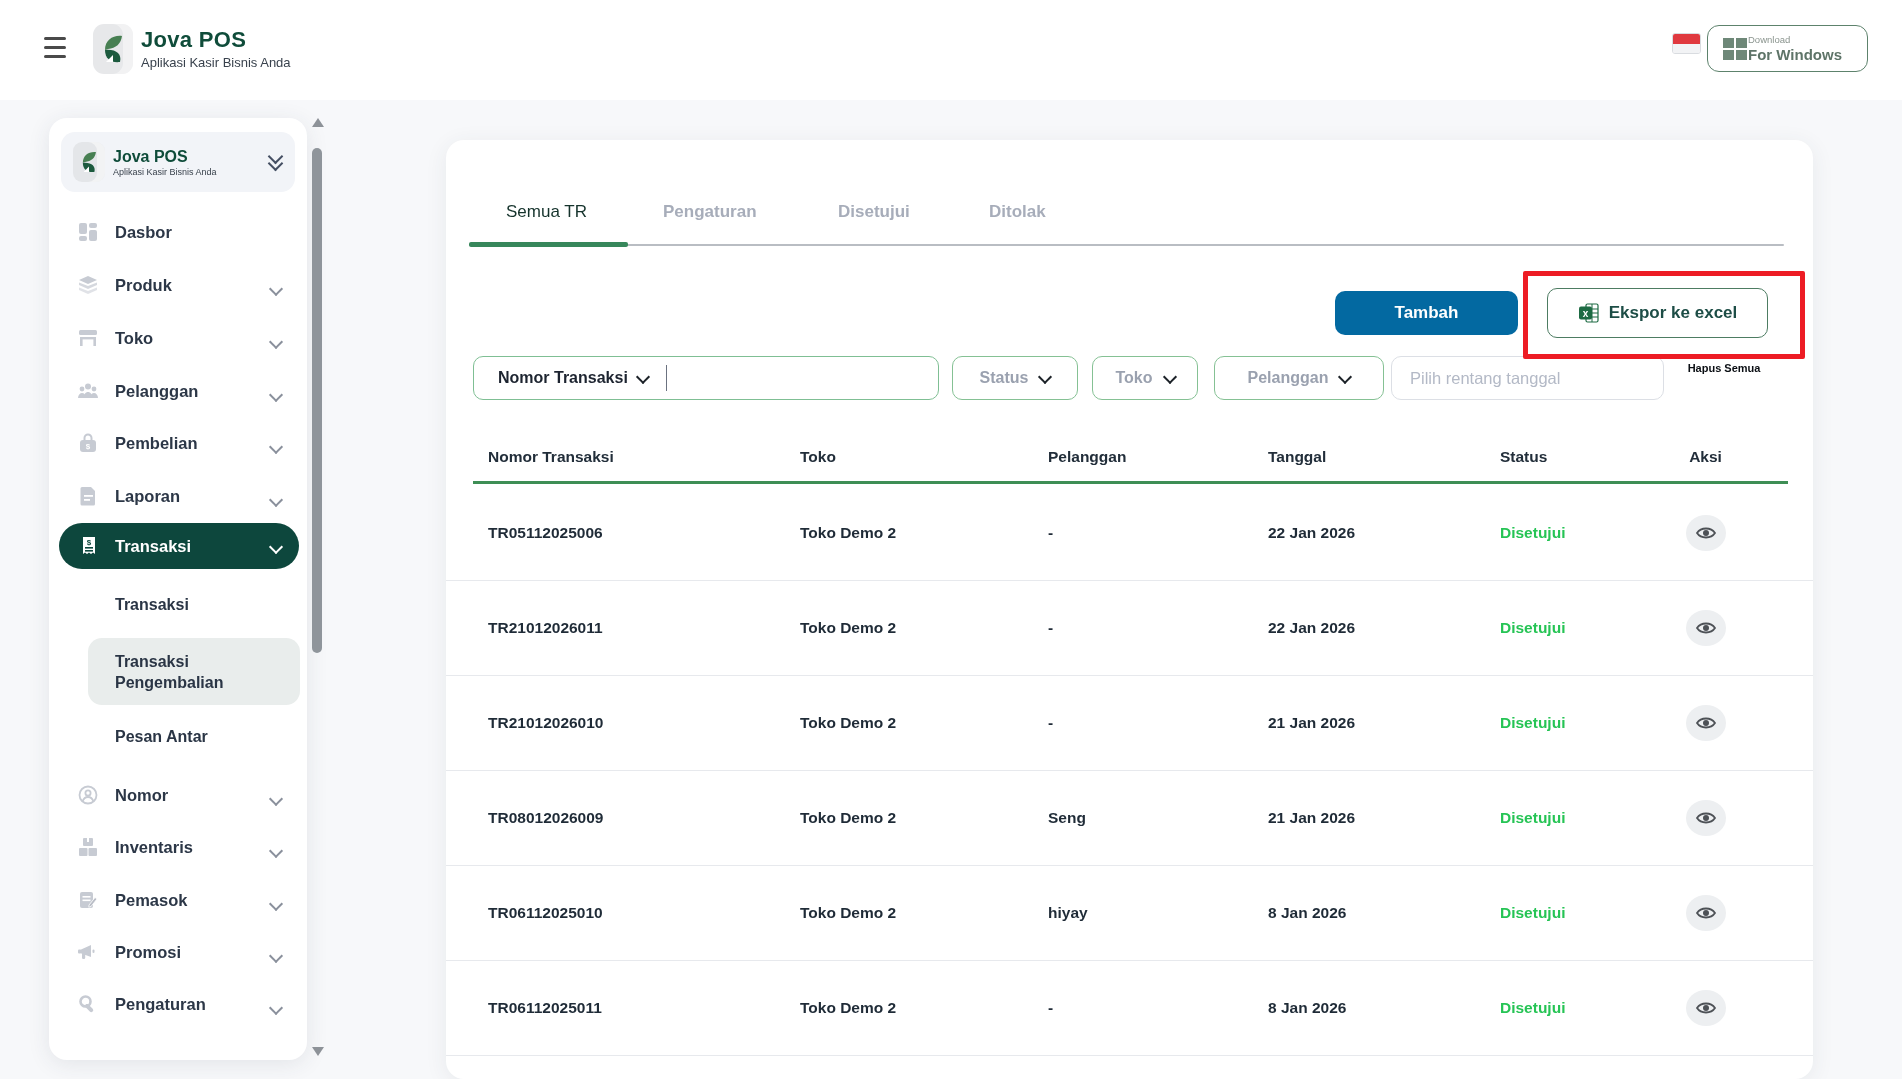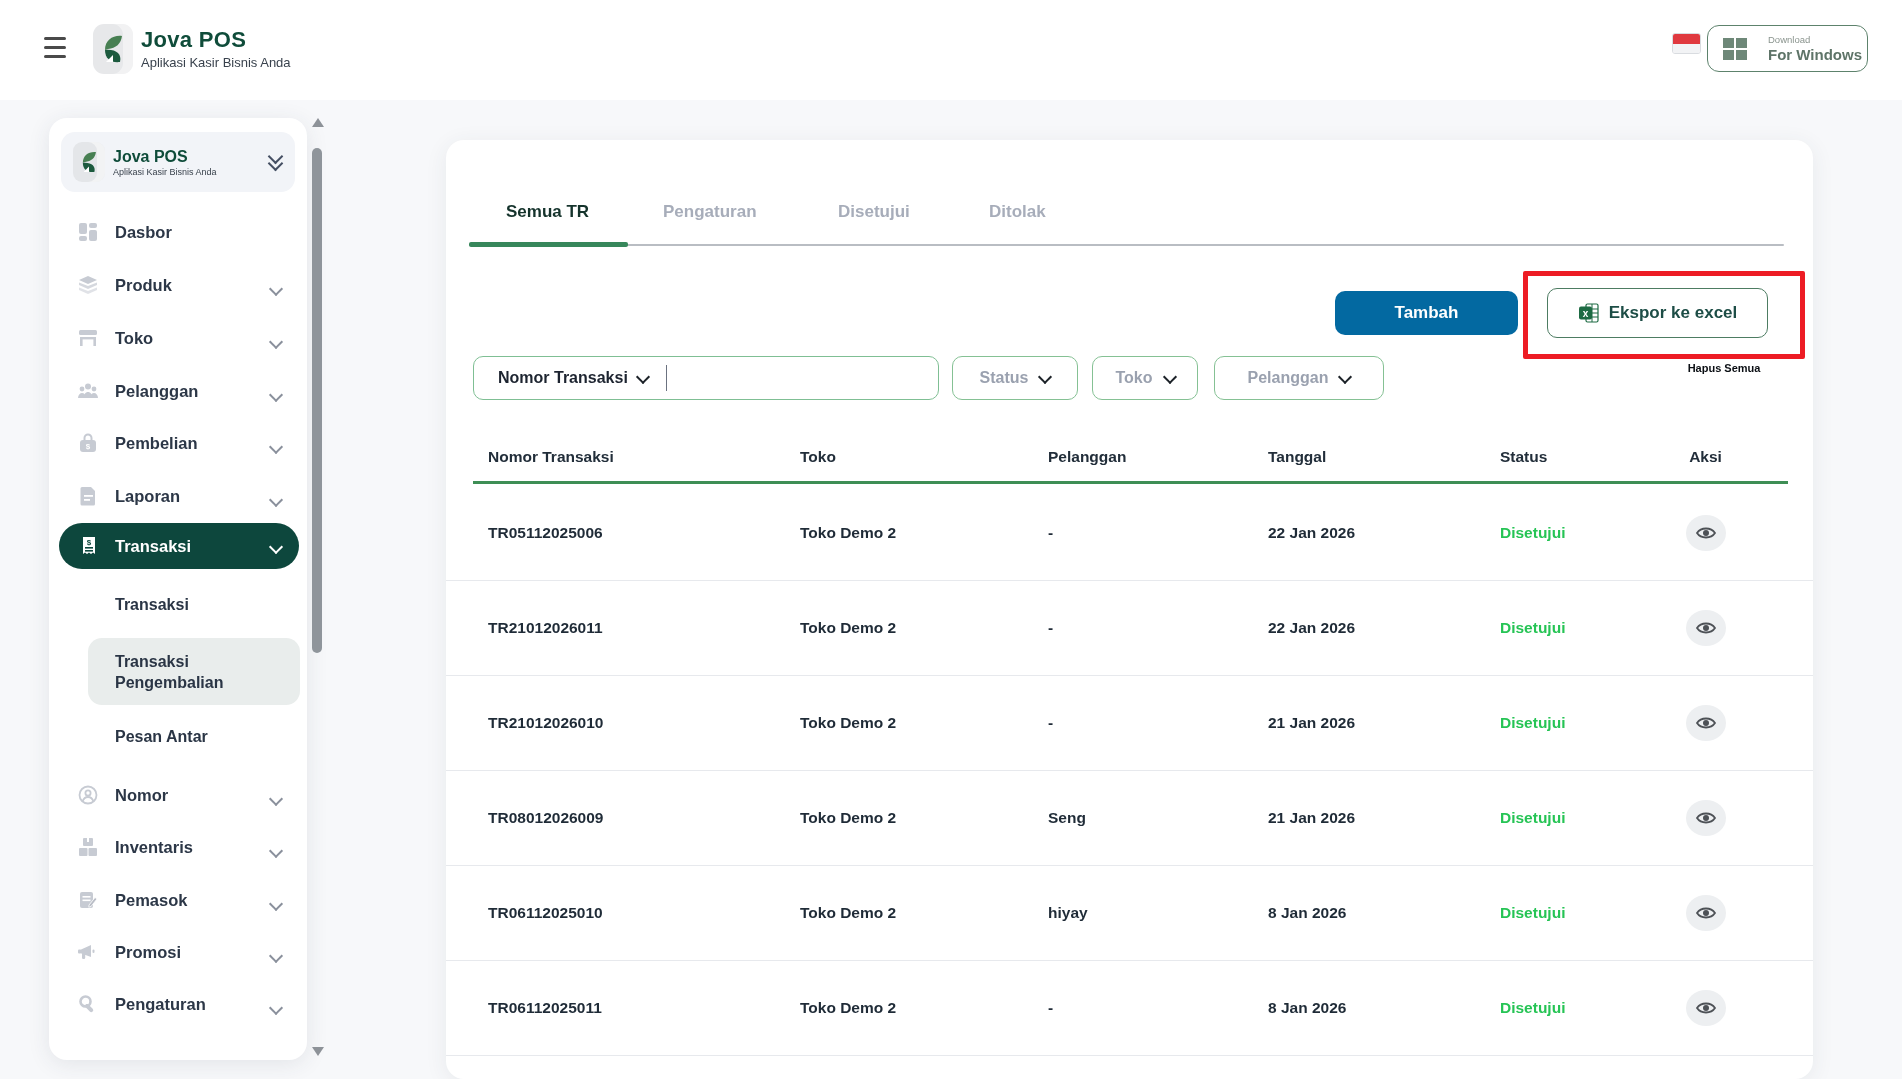--- a/index.html
+++ b/index.html
@@ -20,21 +20,21 @@
   .brand-sub{font-size:13px;color:#39424d;margin-top:3px;}
   .lang{position:absolute;left:1672px;top:33px;display:flex;align-items:flex-end;cursor:pointer;}
   .flag{width:27px;height:19px;border-radius:3px;overflow:hidden;border:1px solid #d9dce0;}
   .flag .t{height:50%;background:#e0393f;}
   .flag .b{height:50%;background:#f2f3f5;}
   .lang-code{font-size:17px;font-weight:700;color:#101418;margin-left:12px;}
   .chev{display:inline-block;width:8px;height:8px;border-left:2px solid #1c2228;border-bottom:2px solid #1c2228;transform:rotate(-45deg);}
   .lang .chev{margin-left:10px;margin-top:-4px;}
   .dl-btn{position:absolute;left:1707px;top:25px;width:161px;height:47px;border:1.4px solid #5d826c;border-radius:12px;background:#fff;display:flex;align-items:center;cursor:pointer;box-sizing:border-box;}
   .dl-ico{margin-left:14px;}
-  .dl-text{margin-left:20px;line-height:1;}
+  .dl-text{margin-left:0;line-height:1;}
   .dl-line1{font-size:9.5px;color:#8a948e;margin-bottom:3px;}
   .dl-line2{font-size:15px;color:#5e7468;font-weight:600;}
   
   .sidebar{position:absolute;left:49px;top:118px;width:258px;height:942px;background:#ffffff;border-radius:18px;
     box-shadow:0 4px 22px rgba(45,60,80,.10);z-index:4;}
   .side-brand{position:absolute;left:12px;top:14px;right:12px;height:60px;background:#f2f4f8;border-radius:14px;display:flex;align-items:center;cursor:pointer;}
   .side-logo{width:32px;height:40px;border-radius:9px;background:#e4e6e9;margin-left:12px;display:flex;align-items:center;justify-content:center;box-shadow:inset -8px 0 0 rgba(255,255,255,.5);}
   .side-brand-text{margin-left:8px;flex:1;}
   .side-brand-title{font-size:16px;font-weight:800;color:#0f4c3a;line-height:17px;}
   .side-brand-sub{font-size:9px;color:#39424c;margin-top:2px;}
@@ -56,21 +56,21 @@
   .sub-active .sub-label{left:27px;width:150px;line-height:21px;}
   
   .side-scroll{position:absolute;left:310px;top:118px;width:16px;height:938px;z-index:4;}
   .tri-up{position:absolute;left:2px;top:0;width:0;height:0;border-left:6px solid transparent;border-right:6px solid transparent;border-bottom:9px solid #8d9298;}
   .tri-down{position:absolute;left:2px;bottom:0;width:0;height:0;border-left:6px solid transparent;border-right:6px solid transparent;border-top:9px solid #8d9298;}
   .thumb{position:absolute;left:2px;top:30px;width:10px;height:505px;background:#8f959b;border-radius:6px;}
   
   .main-card{position:absolute;left:446px;top:140px;width:1367px;height:939px;background:#ffffff;border-radius:18px;
     box-shadow:0 4px 22px rgba(45,60,80,.08);z-index:3;}
   .tab{position:absolute;top:62px;font-size:17px;font-weight:600;color:#a7adba;cursor:pointer;white-space:nowrap;}
-  .tab.active{color:#15332c;font-weight:700;}
+  .tab.active{color:#15332c;font-weight:400;}
   .tab-line{position:absolute;left:23px;top:104px;width:1315px;height:2px;background:#b9bdc3;border-radius:2px;}
   .tab-underline{position:absolute;left:23px;top:102px;width:159px;height:5px;background:#37875b;border-radius:2px;z-index:1;}
   .btn-tambah{position:absolute;left:889px;top:151px;width:183px;height:44px;background:#0369a1;border:none;border-radius:10px;
     color:#fff;font-size:17px;font-weight:700;font-family:inherit;cursor:pointer;}
   .btn-ekspor{position:absolute;left:1101px;top:148px;width:221px;height:50px;background:#fff;border:1.3px solid #4d7c62;border-radius:10px;
     display:flex;align-items:center;justify-content:center;cursor:pointer;box-sizing:border-box;}
   .btn-ekspor span{font-size:17px;font-weight:700;color:#1d4d46;margin-left:9px;}
   .hl-red{position:absolute;left:1077px;top:131px;width:272px;height:78px;border:5px solid #ed1c24;border-radius:2px;pointer-events:none;z-index:2;}
   
   .filters{position:absolute;left:0;top:216px;width:1367px;height:44px;}
@@ -373,20 +373,21 @@
       <span class="chev"></span>
     </div>
     <div class="pill pill-toko">
       <span>Toko</span>
       <span class="chev"></span>
     </div>
     <div class="pill pill-pelanggan">
       <span>Pelanggan</span>
       <span class="chev"></span>
     </div>
+    <input class="date-input" placeholder="Pilih rentang tanggal" style="">
     <div class="clear-all">Hapus Semua</div>
   </div>
 
   <div class="thead">
     <span class="th">Nomor Transaksi</span>
     <span class="th">Toko</span>
     <span class="th">Pelanggan</span>
     <span class="th">Tanggal</span>
     <span class="th">Status</span>
     <span class="th th-aksi">Aksi</span>

